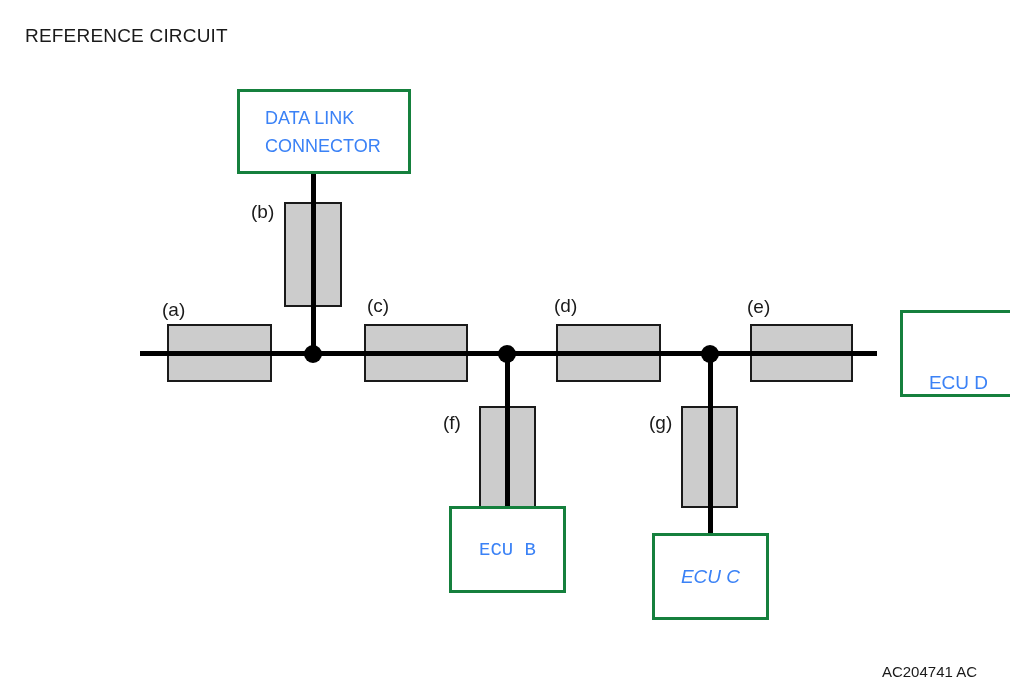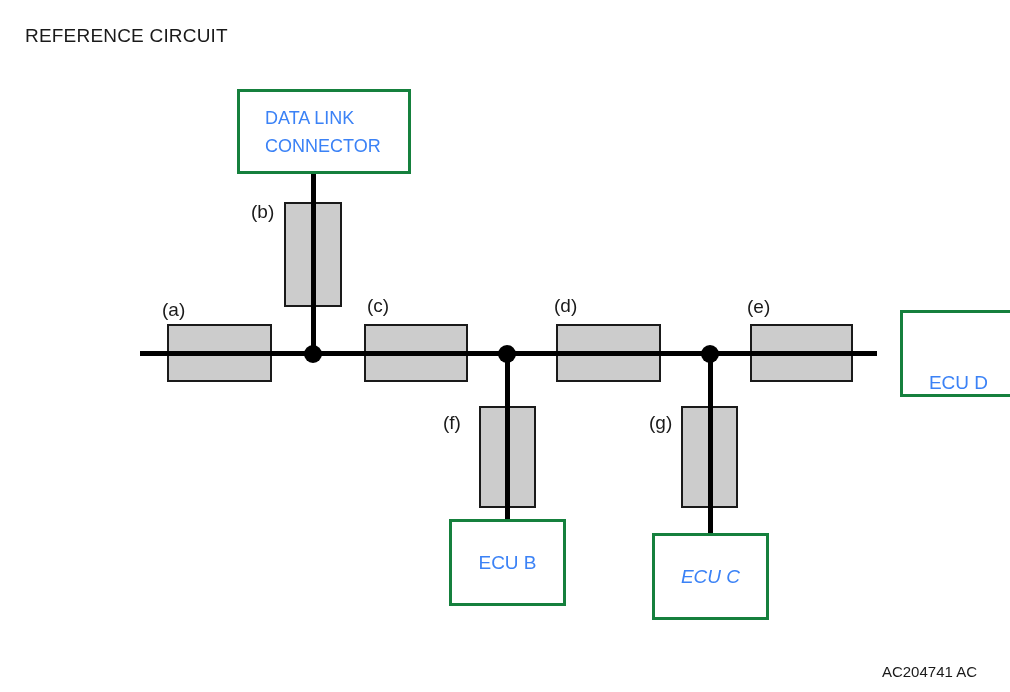--- a/index.html
+++ b/index.html
@@ -41,21 +41,21 @@
   }
   .node-dlc {
     left: 237px; top: 89px; width: 174px; height: 85px;
     justify-content: flex-start;
     padding-left: 25px;
     font-size: 18px;
     line-height: 28px;
   }
   .node-dlc .node-label { width: 118px; }
   .node-ecu-a { left: 23px;  top: 310px; width: 117px; height: 86px; }
-  .node-ecu-b { left: 449px; top: 519px; width: 117px; height: 87px; }
+  .node-ecu-b { left: 449px; top: 506px; width: 117px; height: 87px; font-family: Liberation Mono, monospace; }
   .node-ecu-c { left: 652px; top: 533px; width: 117px; height: 87px; font-style: italic; }
   .node-ecu-d { left: 900px; top: 310px; width: 117px; height: 87px; align-items: flex-end; }
 
   
   .wire {
     background: #000000;
     z-index: 2;
   }
   .wire-bus        { left: 140px; top: 351px; width: 737px; height: 5px; }
   .wire-branch-dlc { left: 311px; top: 174px; width: 5px; height: 180px; }

